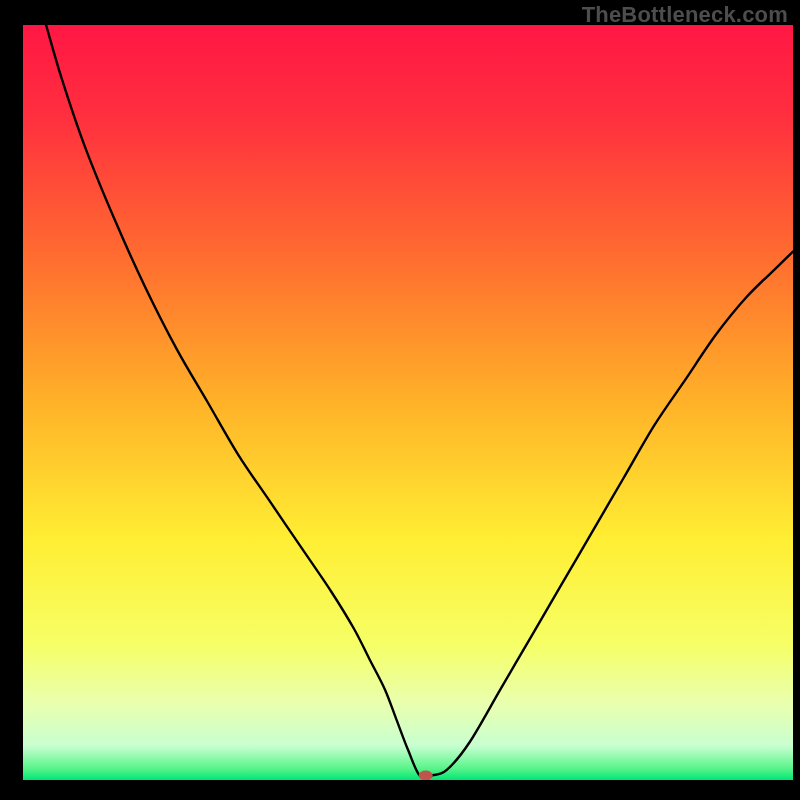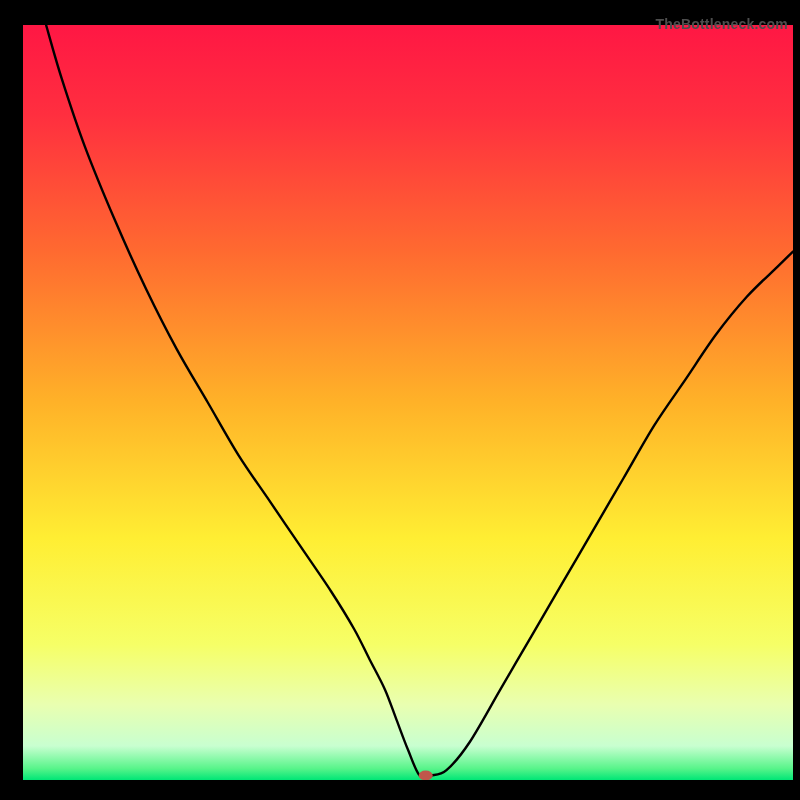--- a/index.html
+++ b/index.html
@@ -12,24 +12,24 @@
     font-family: Arial, Helvetica, sans-serif;
   }
   .frame {
     position: relative;
     width: 800px;
     height: 800px;
     background: #000;
   }
   .watermark {
     position: absolute;
-    top: 16px;
+    top: 2px;
     right: 12px;
     color: #4d4d4d;
-    font-size: 14px;
+    font-size: 22px;
     font-weight: 600;
     letter-spacing: 0.2px;
     z-index: 10;
   }
   .plot-area {
     position: absolute;
     left: 23px;
     top: 25px;
     width: 770px;
     height: 755px;

